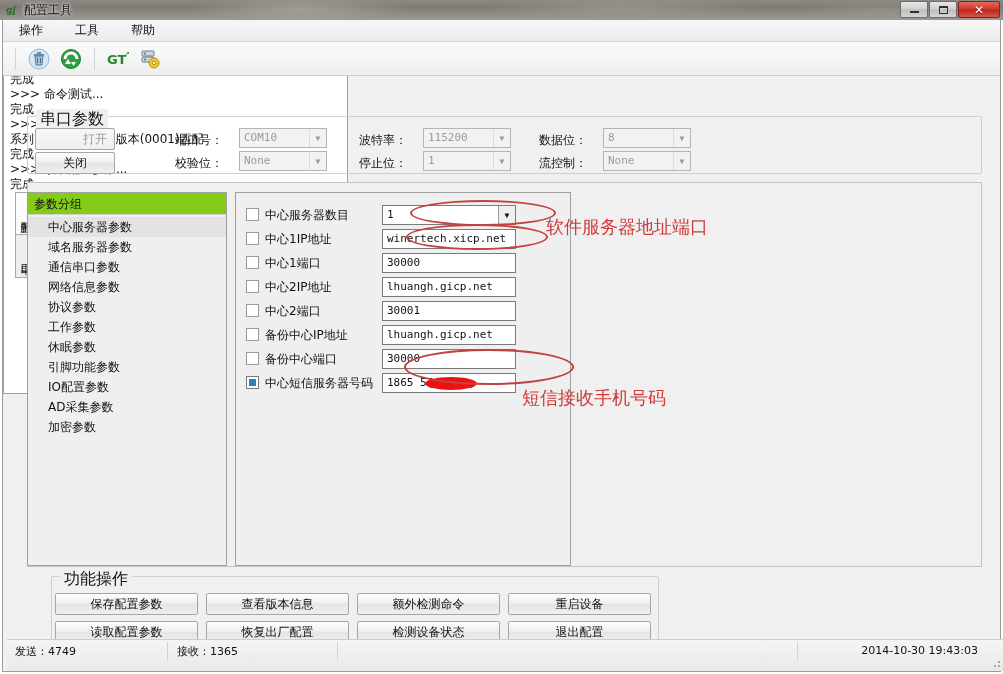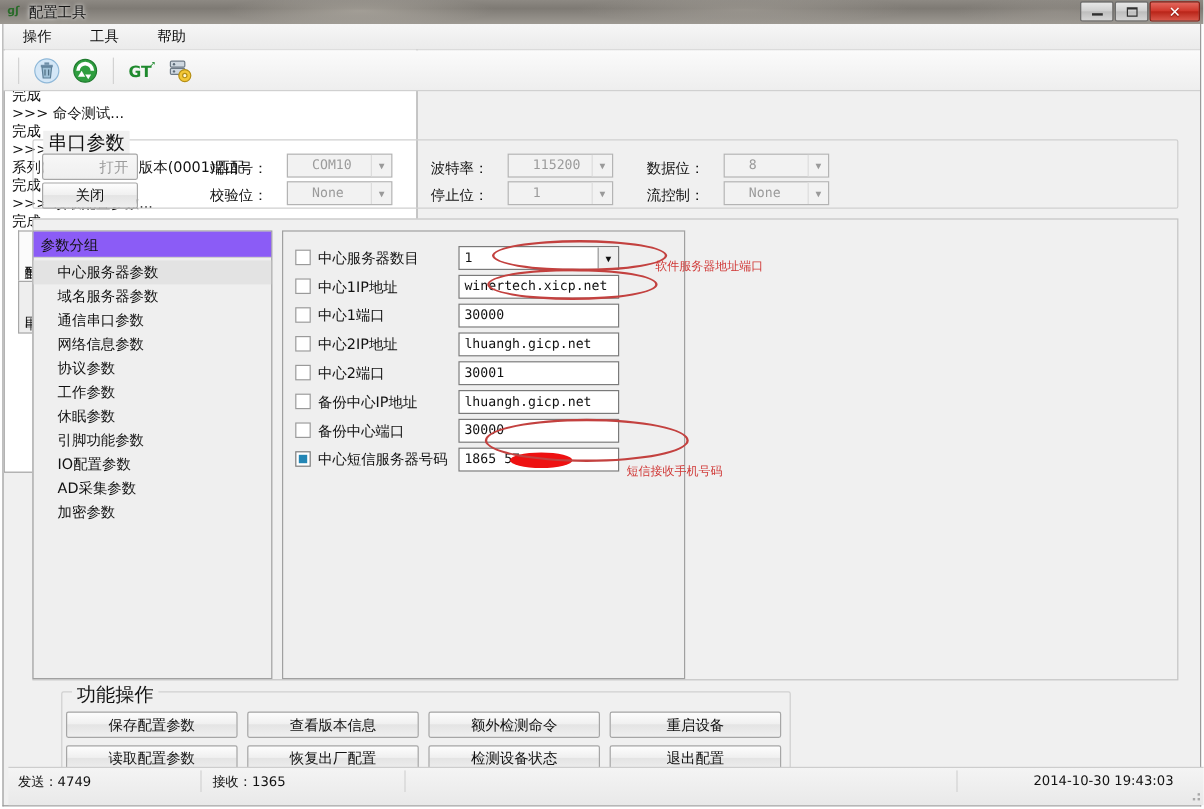--- a/index.html
+++ b/index.html
@@ -93,21 +93,21 @@
     background: linear-gradient(180deg,#fdfdfd 0%,#f0f0f0 46%,#e4e4e4 50%,#efefef 100%);
     font-family: "DejaVu Sans", "Liberation Sans", sans-serif;
     font-size: 12px; color: #111; cursor: default; text-align:center;
   }
   .btn.disabled { color: #9a9a9a; background: linear-gradient(180deg,#f7f7f7,#efefef); }
 
   .combo {
     position: absolute; height: 20px; border: 1px solid #b4b4b4;
     background: #f2f2f2; color: #9b9b9b; font-size: 11px;
     font-family: "DejaVu Sans Mono","Liberation Mono",monospace;
-    padding: 2px 20px 0 20px; overflow:hidden; white-space:nowrap;
+    padding: 2px 20px 0 4px; overflow:hidden; white-space:nowrap;
   }
   .combo .arrow {
     position: absolute; right: 0; top: 0; width: 17px; height: 18px;
     display:flex; align-items:center; justify-content:center;
     color:#9a9a9a; font-size: 8px;
     border-left: 1px solid #dcdcdc; background:#f2f2f2;
   }
 
   
   .vtabs { position: absolute; left: 10px; top: 172px; width: 26px; height: 86px; }
@@ -123,21 +123,21 @@
 
   
   #main-area {
     position: absolute; left: 24px; top: 162px; width: 955px; height: 385px;
     border: 1px solid #c4c4c4; background: #f0f0f0;
   }
   .panel { position: absolute; background: #efefef; border: 1px solid #a0a0a0; }
   #group-panel { left: 24px; top: 172px; width: 200px; height: 374px; background:#efefef; }
   #group-panel .gp-head {
     position:absolute; left:0; top:0; width:198px; height:22px;
-    background:#8b5cf6; border-bottom:1px solid #d0d0d0;
+    background:#84cc16; border-bottom:1px solid #d0d0d0;
     font-size:12px; padding:3px 0 0 6px; color:#111;
   }
   .gp-list { position:absolute; left:0; top:22px; right:0; bottom:0; padding-top:2px; }
   .gp-item { height: 20px; line-height: 20px; padding-left: 20px; font-size:12px; color:#111; }
   .gp-item.sel { background: #e3e3e3; }
 
   #form-panel { left: 232px; top: 172px; width: 336px; height: 374px; }
   #log-panel {
     left: 634px; top: 172px; width: 345px; height: 374px;
     background:#fff; border:1px solid #a0a0a0;
@@ -174,21 +174,21 @@
     position:absolute; left:42px; top:3px; width:52px; height:13px;
     background:#ee1111; border-radius:50%;
   }
 
   
   .ellipse {
     position:absolute; border:2px solid #c3413f; border-radius:50%;
     pointer-events:none; background:transparent;
   }
   .anno {
-    position:absolute; color:#d03a38; font-size:10px; white-space:nowrap;
+    position:absolute; color:#d03a38; font-size:18px; white-space:nowrap;
     pointer-events:none;
   }
 
   
   #func-group { left: 48px; top: 556px; width: 608px; height: 66px; }
   .fbtn {
     position:absolute; width:143px; height:22px; line-height:20px;
   }
 
   

